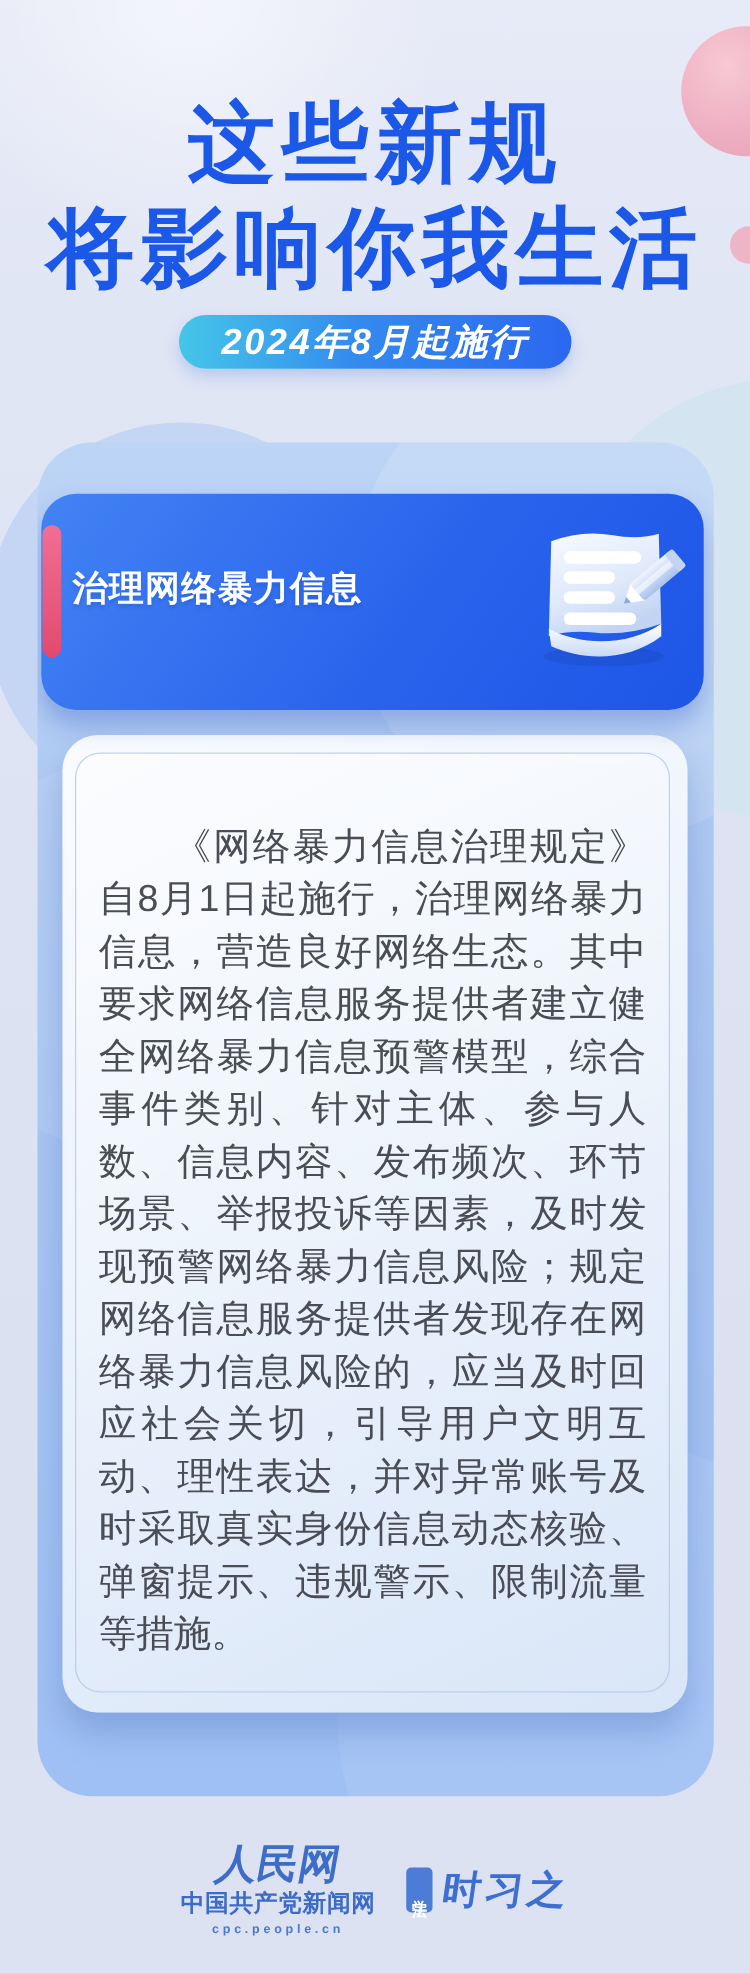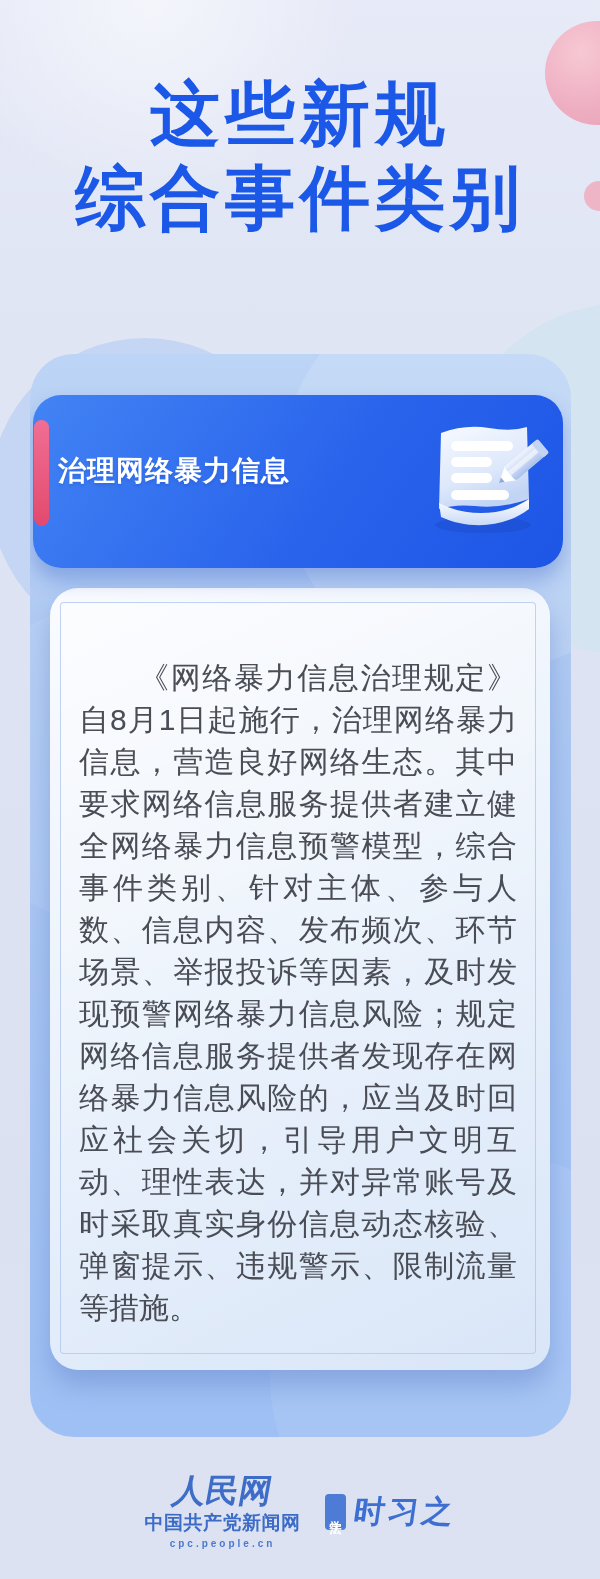--- a/index.html
+++ b/index.html
@@ -124,21 +124,21 @@
     left: 20px; top: 234px;
     width: 500px; height: 782px;
     border-radius: 28px;
     background: linear-gradient(155deg, #f9fbff 0%, #ecf3fc 45%, #d9e6f8 100%);
     box-shadow: 0 16px 26px rgba(95, 128, 200, 0.45);
   }
   .content-card-inner {
     position: absolute;
     left: 10px; top: 14px;
     width: 476px; height: 752px;
-    border-radius: 4px;
+    border-radius: 20px;
     border: 1px solid rgba(172, 196, 233, 0.75);
     background: linear-gradient(155deg, rgba(255,255,255,0.45) 0%, rgba(255,255,255,0.0) 60%);
   }
   .body-text {
     padding: 54px 18px 0 18px;
     font-size: 30px;
     line-height: 42px;
     font-weight: 500;
     color: #4a4d55;
     text-align: justify;
@@ -206,23 +206,24 @@
 <div class="page">
 
   <div class="decor decor-topleft-glow"></div>
   <div class="decor decor-left-blue-circle"></div>
   <div class="decor decor-right-cyan-circle"></div>
   <div class="decor decor-pink-circle"></div>
   <div class="decor decor-pink-dot"></div>
 
   <div class="title">
     <div>这些新规</div>
-    <div>综合事件类别</div>
+    <div>将影响你我生活</div>
   </div>
 
+  <div class="date-badge">2024年8月起施行</div>
 
   <div class="panel">
     <div class="panel-decor panel-decor-1"></div>
     <div class="panel-decor panel-decor-2"></div>
     <div class="panel-decor panel-decor-3"></div>
 
     <div class="accent-tab"></div>
 
     <div class="section-header">
       <div class="section-title">治理网络暴力信息</div>

